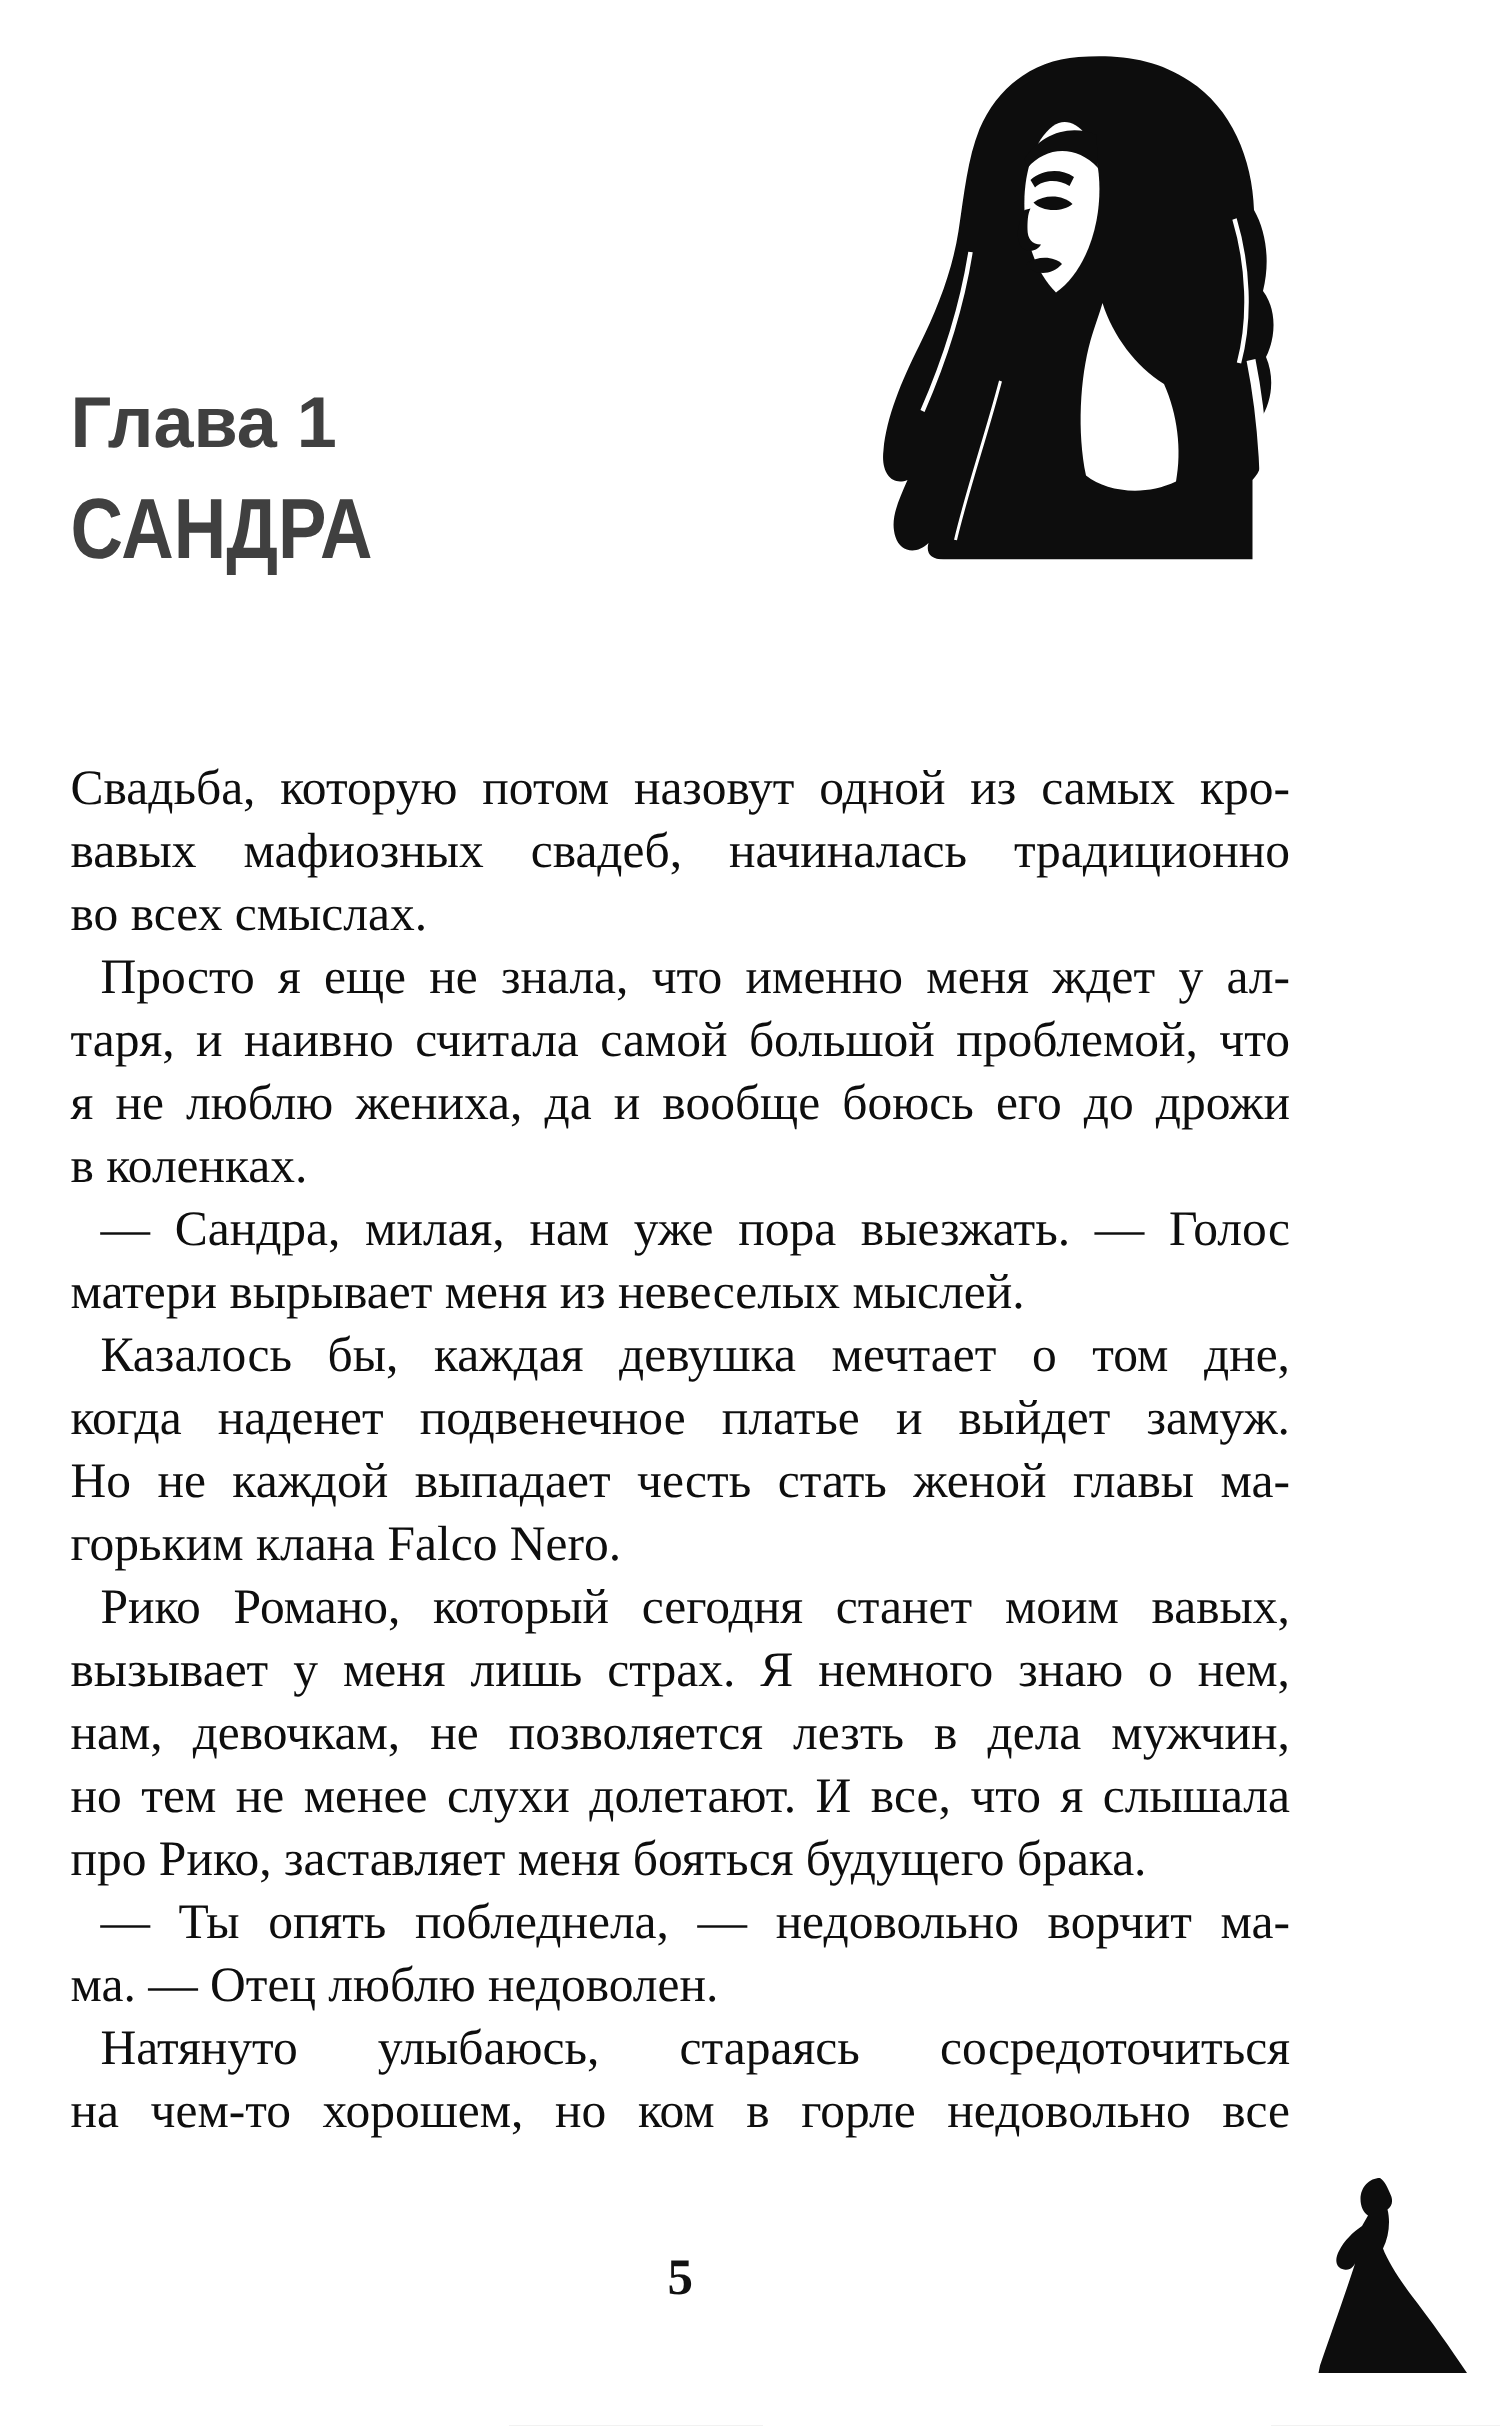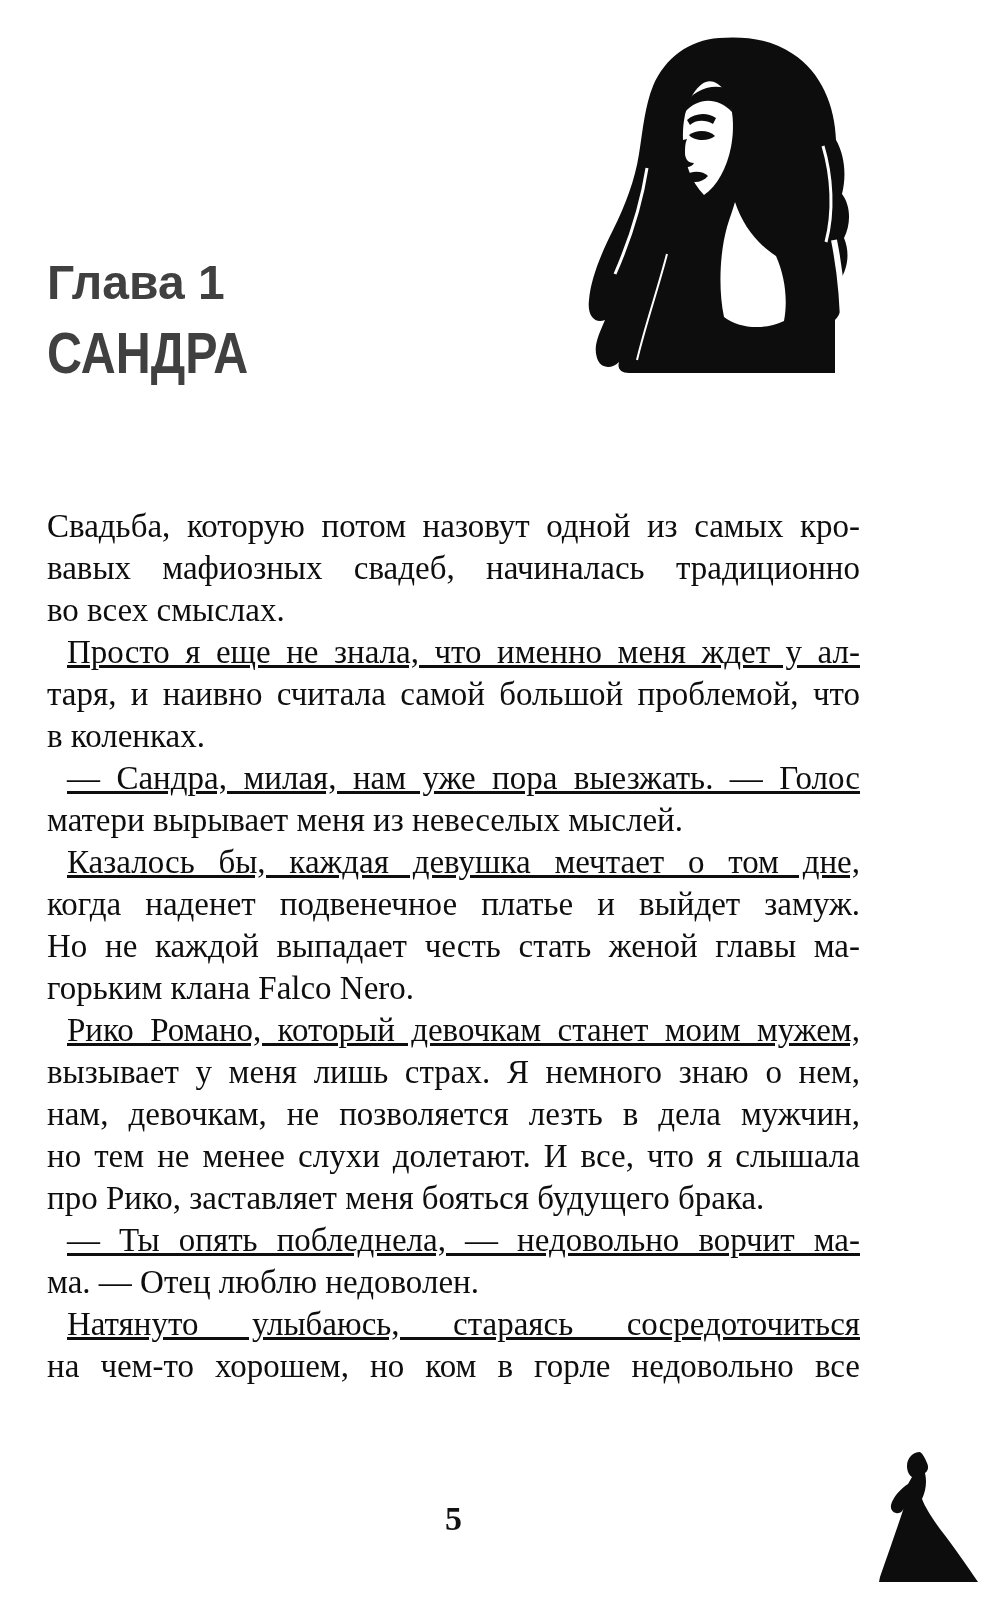--- a/index.html
+++ b/index.html
@@ -12,21 +12,21 @@
     font-family:"Liberation Serif", serif;
   }
   .chapter-heading { position:absolute; left:47px; top:258px; font-family:"Liberation Sans", sans-serif; font-weight:bold; color:#404040; }
   .chapter-label { font-size:48px; line-height:50px; letter-spacing:0; }
   .chapter-title { font-size:57px; line-height:58px; margin-top:16px; transform:scaleX(0.85); transform-origin:left center; letter-spacing:0; }
   .portrait { position:absolute; left:585px; top:28px; width:280px; height:345px; }
   .portrait svg { display:block; width:100%; height:100%; }
   .body-text { position:absolute; left:47px; top:470px; width:813px; font-size:33px; color:#0e0e0e;margin-top:35px; }
   .line { height:42px; line-height:42px; text-align:justify; text-align-last:justify; white-space:normal; }
   .line.last { text-align:left; text-align-last:left; }
-  .para.indent .line.first { text-indent:20px;text-decoration:underline; }
+  .para.indent .line.first { text-indent:20px; }
   .page-number { position:absolute; left:47px; top:1496px; width:813px; text-align:center; font-size:34px; font-weight:bold; line-height:46px; }
   .bride { position:absolute; left:877px; top:1450px; width:104px; height:133px; }
   .bride svg { display:block; width:100%; height:100%; }
 </style>
 </head>
 <body>
 
 <div class="page">
 
   <div class="chapter-heading">
@@ -63,34 +63,35 @@
 
   <div class="body-text">
       <div class="para">
         <div class="line first">Свадьба, которую потом назовут одной из самых кро-</div>
         <div class="line">вавых мафиозных свадеб, начиналась традиционно</div>
         <div class="line last">во всех смыслах.</div>
       </div>
       <div class="para indent">
         <div class="line first">Просто я еще не знала, что именно меня ждет у ал-</div>
         <div class="line">таря, и наивно считала самой большой проблемой, что</div>
+        <div class="line">я не люблю жениха, да и вообще боюсь его до дрожи</div>
         <div class="line last">в коленках.</div>
       </div>
       <div class="para indent">
         <div class="line first">— Сандра, милая, нам уже пора выезжать. — Голос</div>
         <div class="line last">матери вырывает меня из невеселых мыслей.</div>
       </div>
       <div class="para indent">
         <div class="line first">Казалось бы, каждая девушка мечтает о том дне,</div>
         <div class="line">когда наденет подвенечное платье и выйдет замуж.</div>
         <div class="line">Но не каждой выпадает честь стать женой главы ма-</div>
         <div class="line last">горьким клана Falco Nero.</div>
       </div>
       <div class="para indent">
-        <div class="line first">Рико Романо, который девочкам станет моим мужем,</div>
+        <div class="line first">Рико Романо, который сегодня станет моим вавых,</div>
         <div class="line">вызывает у меня лишь страх. Я немного знаю о нем,</div>
         <div class="line">нам, девочкам, не позволяется лезть в дела мужчин,</div>
         <div class="line">но тем не менее слухи долетают. И все, что я слышала</div>
         <div class="line last">про Рико, заставляет меня бояться будущего брака.</div>
       </div>
       <div class="para indent">
         <div class="line first">— Ты опять побледнела, — недовольно ворчит ма-</div>
         <div class="line last">ма. — Отец люблю недоволен.</div>
       </div>
       <div class="para indent">

